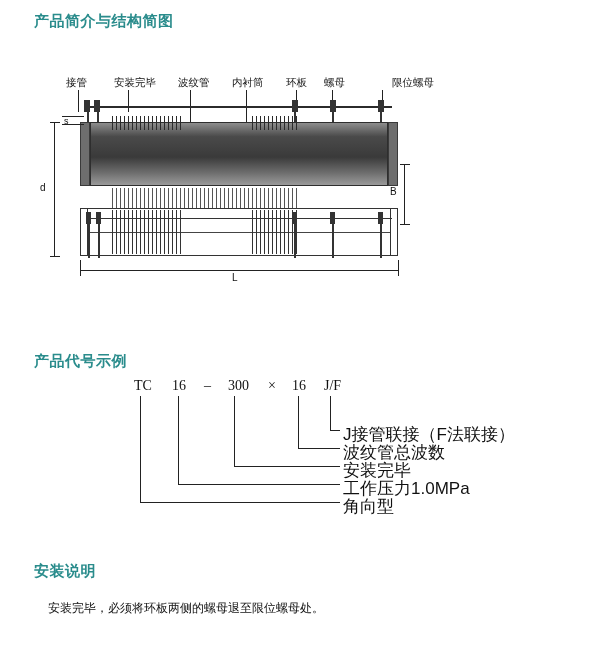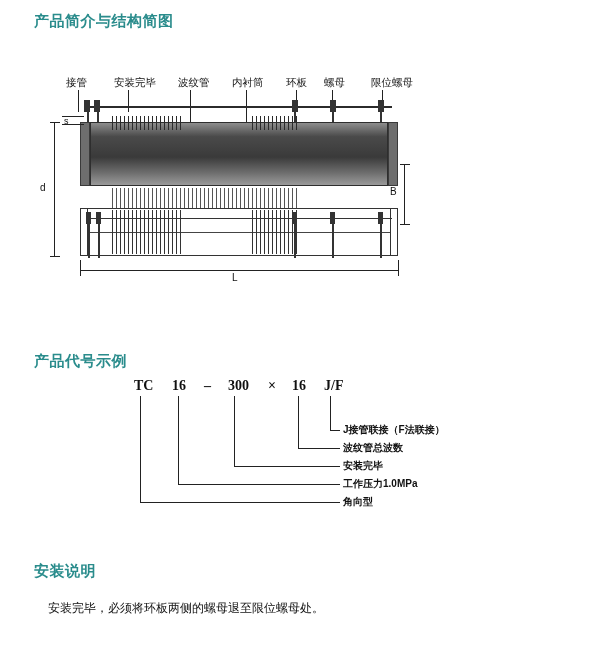--- a/index.html
+++ b/index.html
@@ -60,32 +60,32 @@
   .body-outer {
     position: absolute;
     border: 1px solid #333;
     box-sizing: border-box;
   }
 
   
   #diagram-2 {
     position: absolute;
     left: 0; top: 378px;
-    width: 531px; height: 160px; font-weight: bold;
+    width: 531px; height: 160px;
   }
   .code-token {
     position: absolute;
     font-family: "Liberation Serif", serif;
     font-size: 14px;
     color: #111;
     white-space: nowrap;
   }
   .code-desc {
     position: absolute;
-    font-size: 10px;
+    font-size: 17px;
     color: #111;
     white-space: nowrap;
   }
   .vline {
     position: absolute;
     width: 1px;
     background: #222;
   }
   .hline {
     position: absolute;
@@ -115,21 +115,21 @@
 <div class="section-title" id="title-3">安装说明</div>
 
 <div id="diagram-1">
 
   <div class="d1-label" style="left:66px; top:16px;">接管</div>
   <div class="d1-label" style="left:114px; top:16px;">安装完毕</div>
   <div class="d1-label" style="left:178px; top:16px;font-family:Liberation Mono, monospace;">波纹管</div>
   <div class="d1-label" style="left:232px; top:16px;">内衬筒</div>
   <div class="d1-label" style="left:286px; top:16px;">环板</div>
   <div class="d1-label" style="left:324px; top:16px;">螺母</div>
-  <div class="d1-label" style="left:347px; top:16px;padding-left:24px;">限位螺母</div>
+  <div class="d1-label" style="left:368px; top:16px;padding-left:24px;">限位螺母</div>
 
   <div class="leader" style="left:78px;  top:30px; height:22px;"></div>
   <div class="leader" style="left:128px; top:30px; height:22px;"></div>
   <div class="leader" style="left:190px; top:30px; height:40px;"></div>
   <div class="leader" style="left:246px; top:30px; height:48px;"></div>
   <div class="leader" style="left:296px; top:30px; height:22px;"></div>
   <div class="leader" style="left:332px; top:30px; height:22px;"></div>
   <div class="leader" style="left:382px; top:30px; height:22px;"></div>
 
   <div class="hleader" style="left:190px; top:70px; width:56px;"></div>

